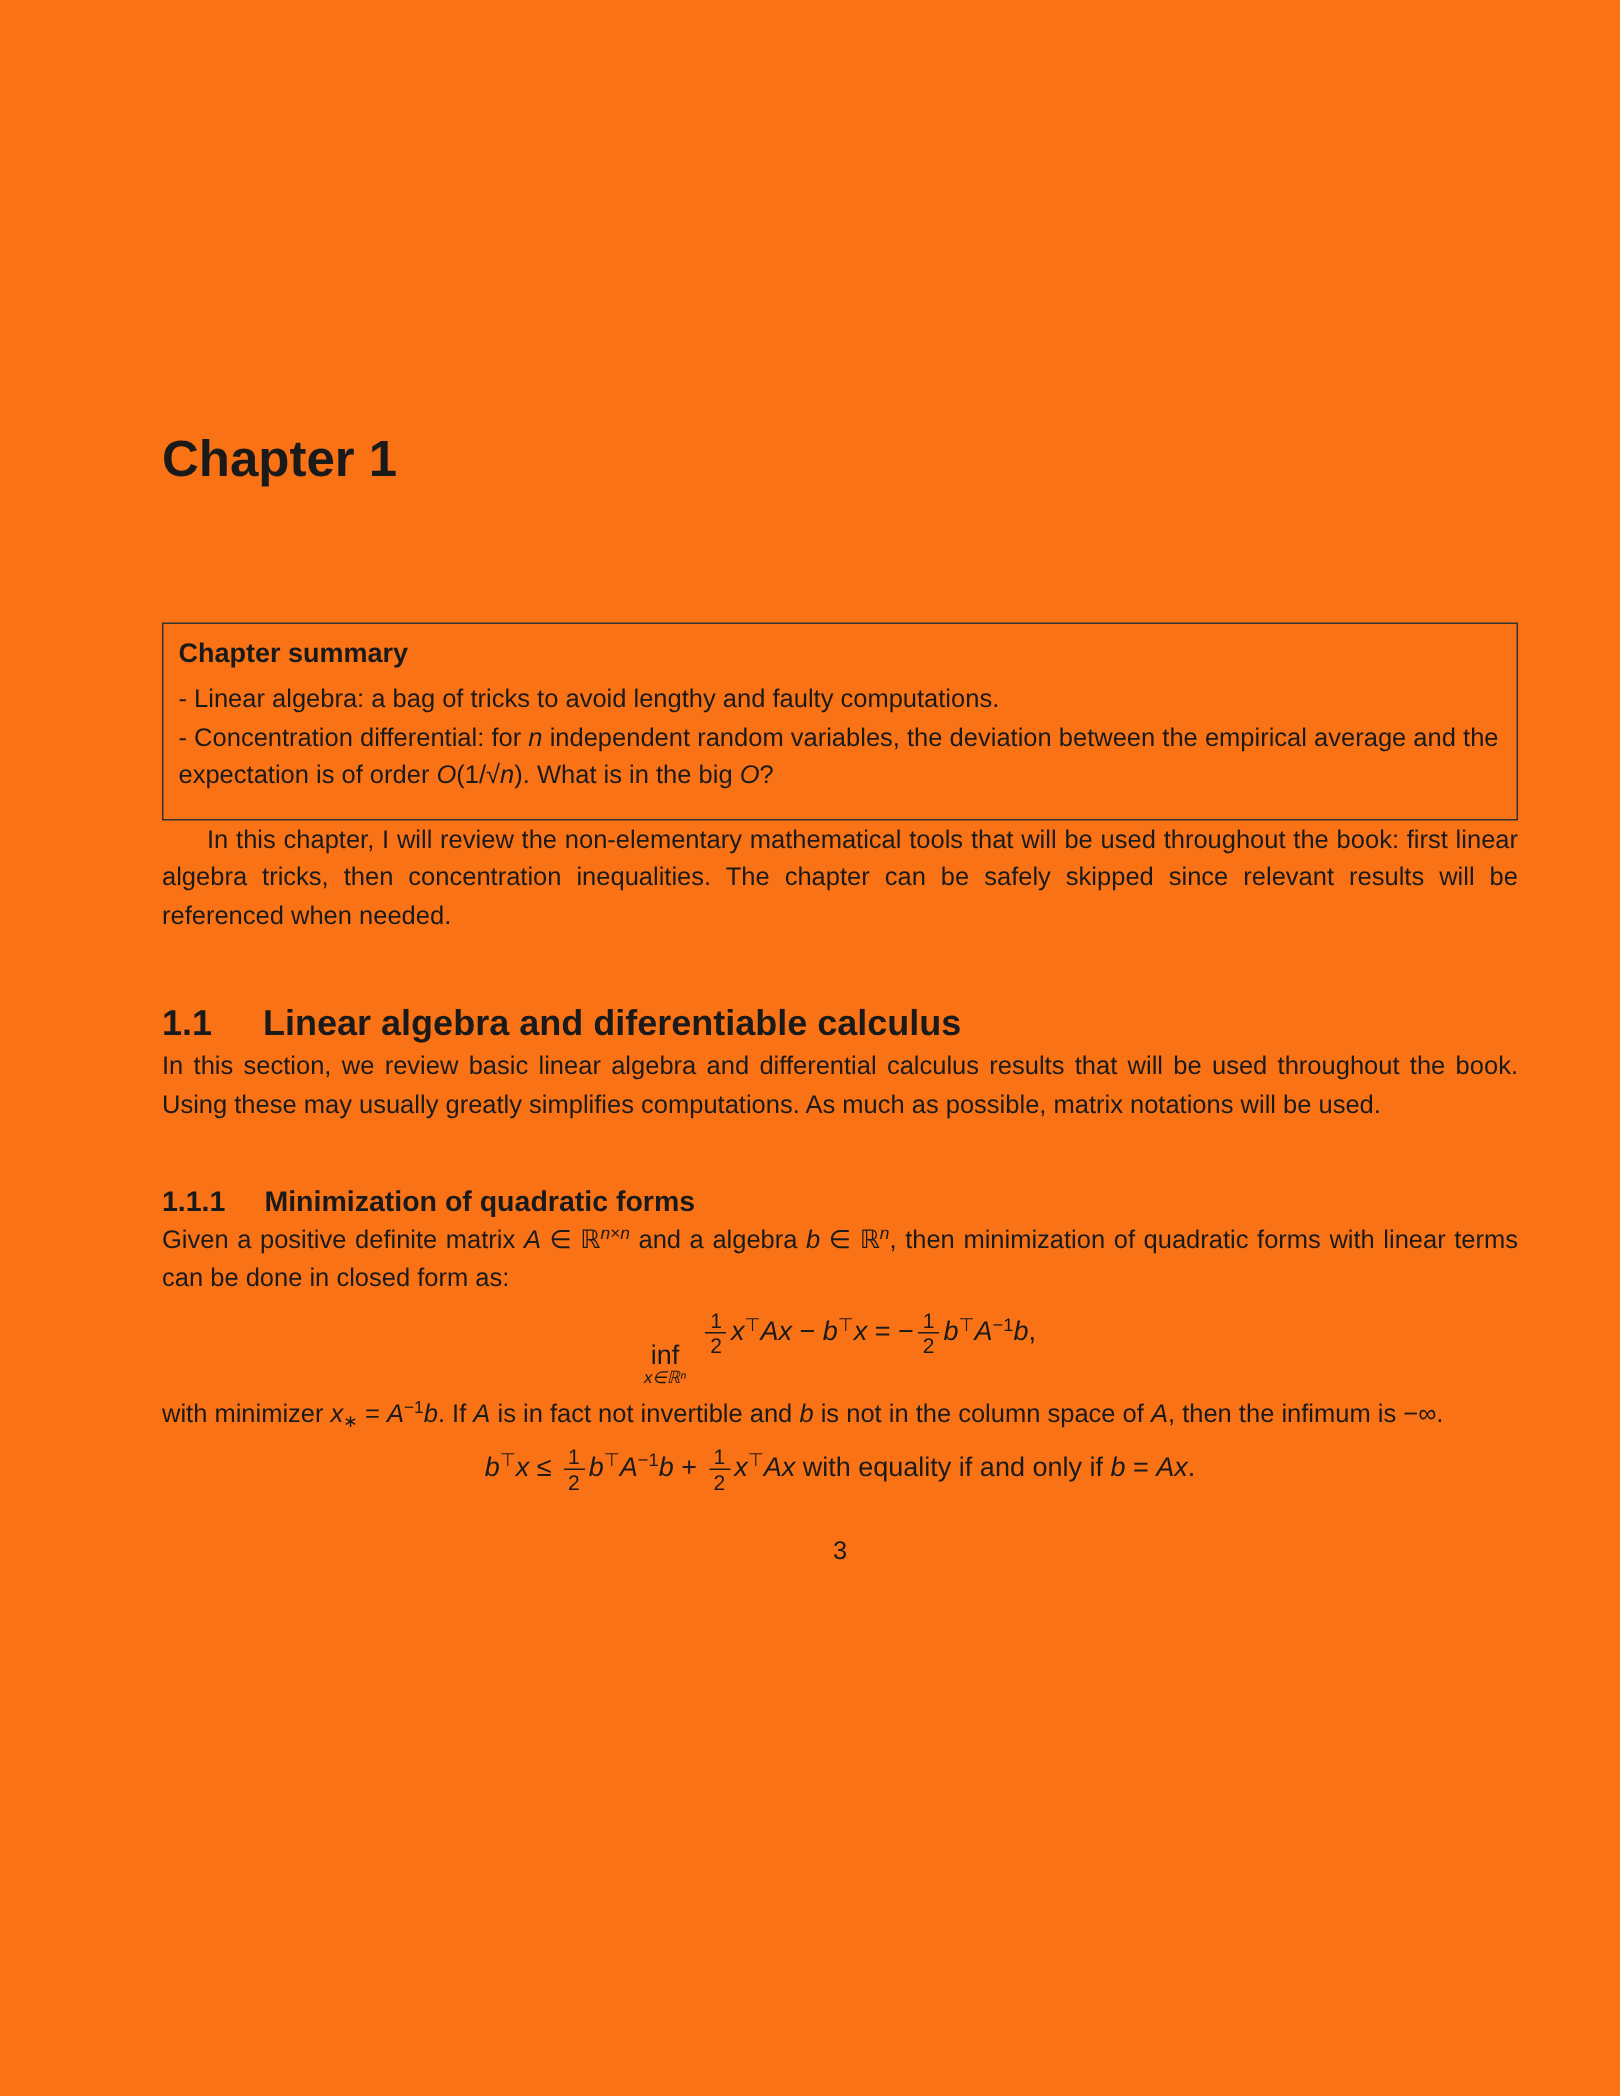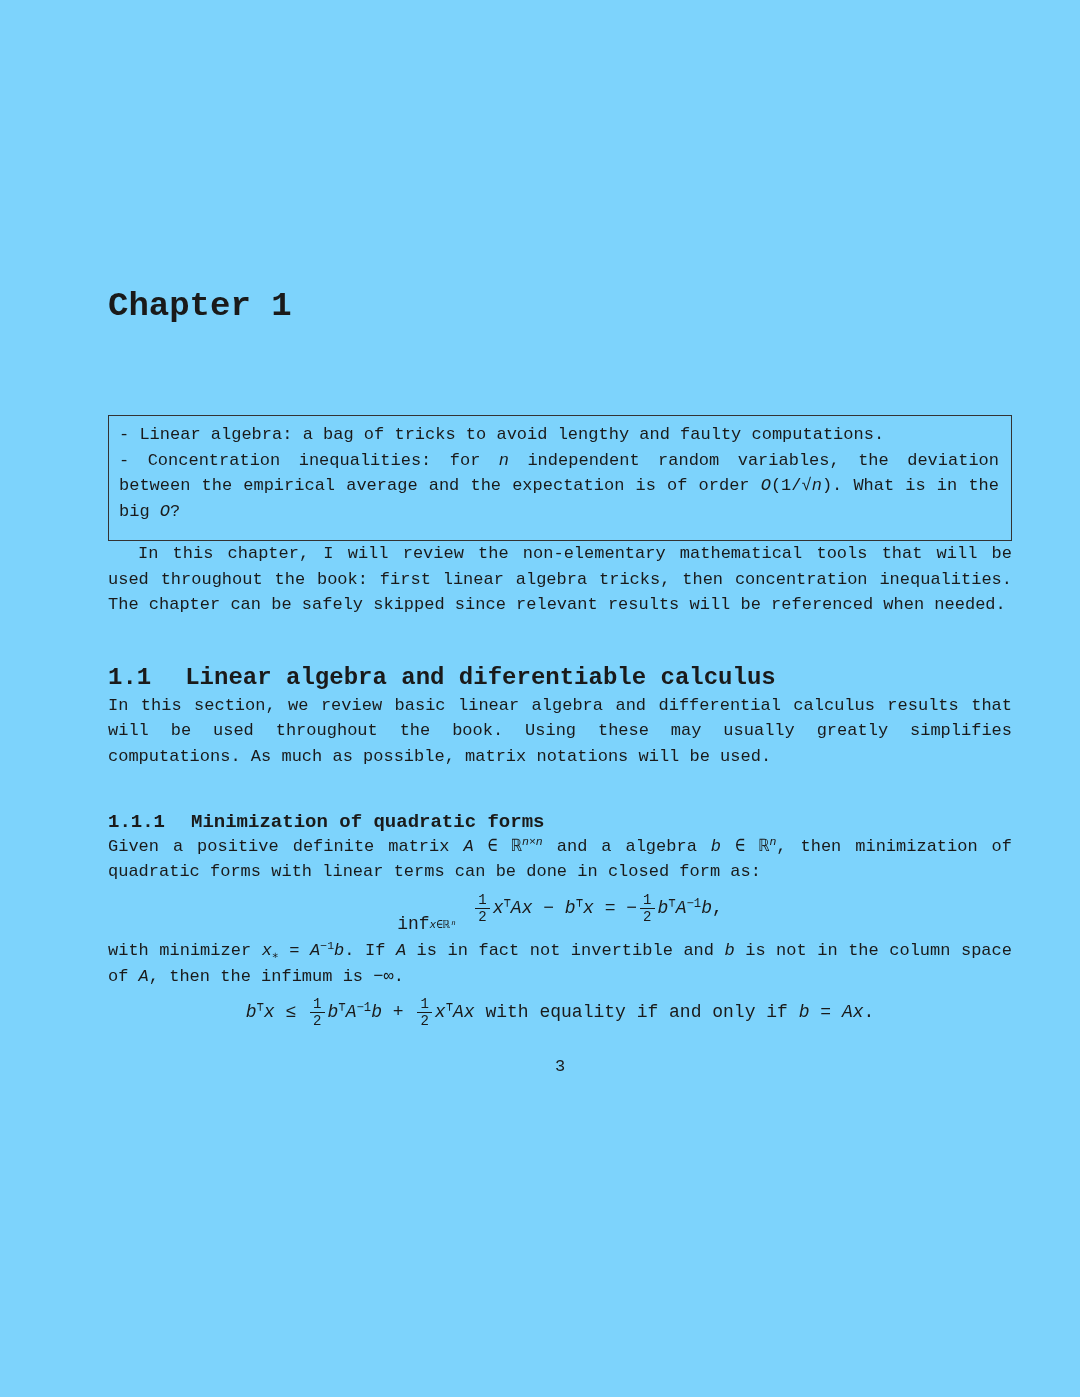--- a/index.html
+++ b/index.html
@@ -1,23 +1,23 @@
 <!DOCTYPE html>
 <html><head>
 <meta charset="utf-8">
 <style>
   html,body{margin:0;padding:0;background:#ffffff;}
   .page{
     position:relative;
     width:1080px;height:1397px;
     box-sizing:border-box;
     padding:288px 68px 0 108px;
-    background:#7dd3fc;
+    background:#f97316;
     color:#1a1a1a;
-    font-family:Liberation Mono, monospace;
+    font-family:Liberation Sans, sans-serif;
     font-size:17px;
     line-height:1.5;
     overflow:hidden;
   }
   .chapter-label{
     font-size:34px;font-weight:bold;line-height:1.1;margin:0;
   }
   .chapter-title{
     font-size:46px;font-weight:bold;line-height:1.1;margin:54px 0 0 0;
   }
@@ -61,37 +61,38 @@
   }
   sup{top:-0.55em;}
   sub{bottom:-0.28em;}
   .frac{
     display:inline-block;text-align:center;vertical-align:middle;
     margin:0 3px;line-height:1;
   }
   .frac .num{display:block;font-size:0.78em;padding:0 3px 1px;border-bottom:1px solid #1a1a1a;}
   .frac .den{display:block;font-size:0.78em;padding:1px 3px 0;}
   .underset{
-    display:inline-flex;flex-direction:row;align-items:center;
+    display:inline-flex;flex-direction:column;align-items:center;
     vertical-align:-0.9em;margin-right:5px;line-height:1;
   }
   .underset .u-main{font-size:1em;line-height:1.05;}
   .underset .u-sub{font-size:0.62em;line-height:1.15;font-style:italic;}
 </style>
 </head>
 <body>
 
 <div class="page">
 
   <h2 class="chapter-label">Chapter 1</h2>
 
 
   <div class="summary-box">
+    <p class="summary-title">Chapter summary</p>
     <p class="summary-line">- Linear algebra: a bag of tricks to avoid lengthy and faulty computations.</p>
-    <p class="summary-line"><span>- Concentration inequalities: for </span><span class="it">n</span><span> independent random variables, the deviation between the empirical average and the expectation is of order </span><span class="it">O</span><span>(1/</span><span>√</span><span class="it">n</span><span>). What is in the big </span><span class="it">O</span><span>?</span></p>
+    <p class="summary-line"><span>- Concentration differential: for </span><span class="it">n</span><span> independent random variables, the deviation between the empirical average and the expectation is of order </span><span class="it">O</span><span>(1/</span><span>√</span><span class="it">n</span><span>). What is in the big </span><span class="it">O</span><span>?</span></p>
   </div>
 
   <p class="body-par intro">In this chapter, I will review the non-elementary mathematical tools that will be used throughout the book: first linear algebra tricks, then concentration inequalities. The chapter can be safely skipped since relevant results will be referenced when needed.</p>
 
   <h2 class="section-heading"><span class="sec-num">1.1</span><span>Linear algebra and diferentiable calculus</span></h2>
 
   <p class="body-par section-par">In this section, we review basic linear algebra and differential calculus results that will be used throughout the book. Using these may usually greatly simplifies computations. As much as possible, matrix notations will be used.</p>
 
   <h3 class="subsection-heading"><span class="sec-num">1.1.1</span><span>Minimization of quadratic forms</span></h3>
 

